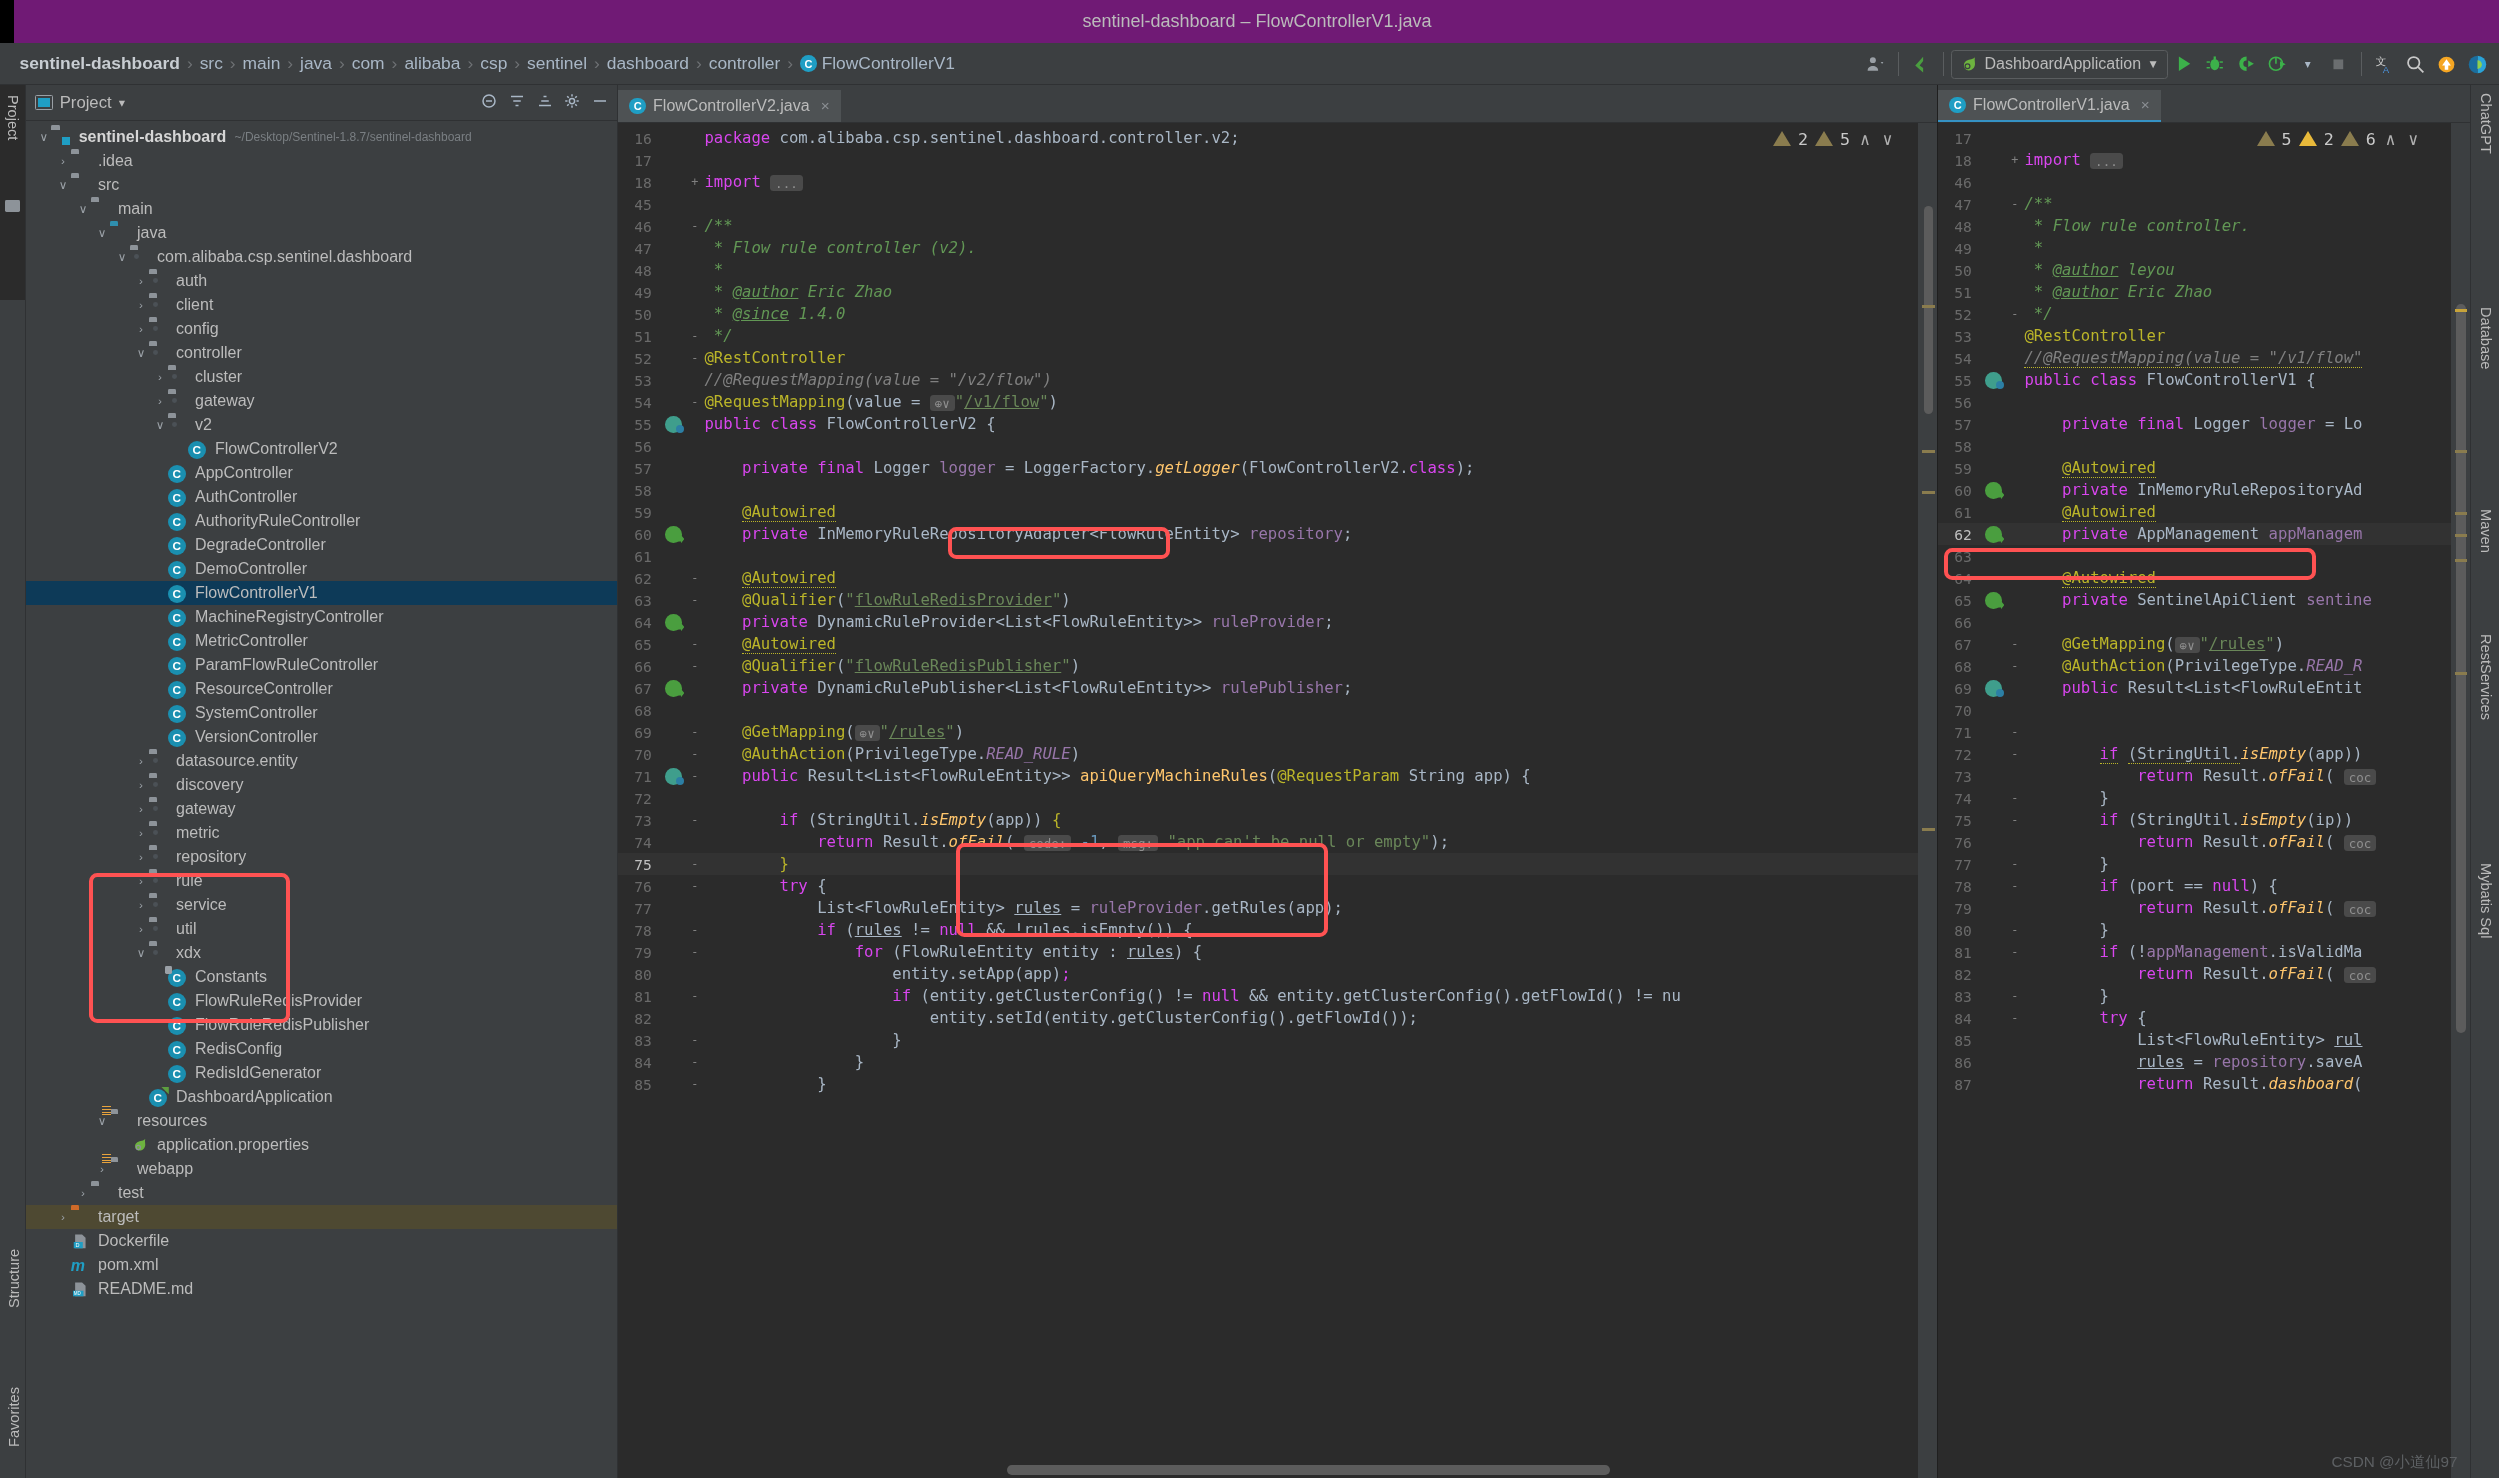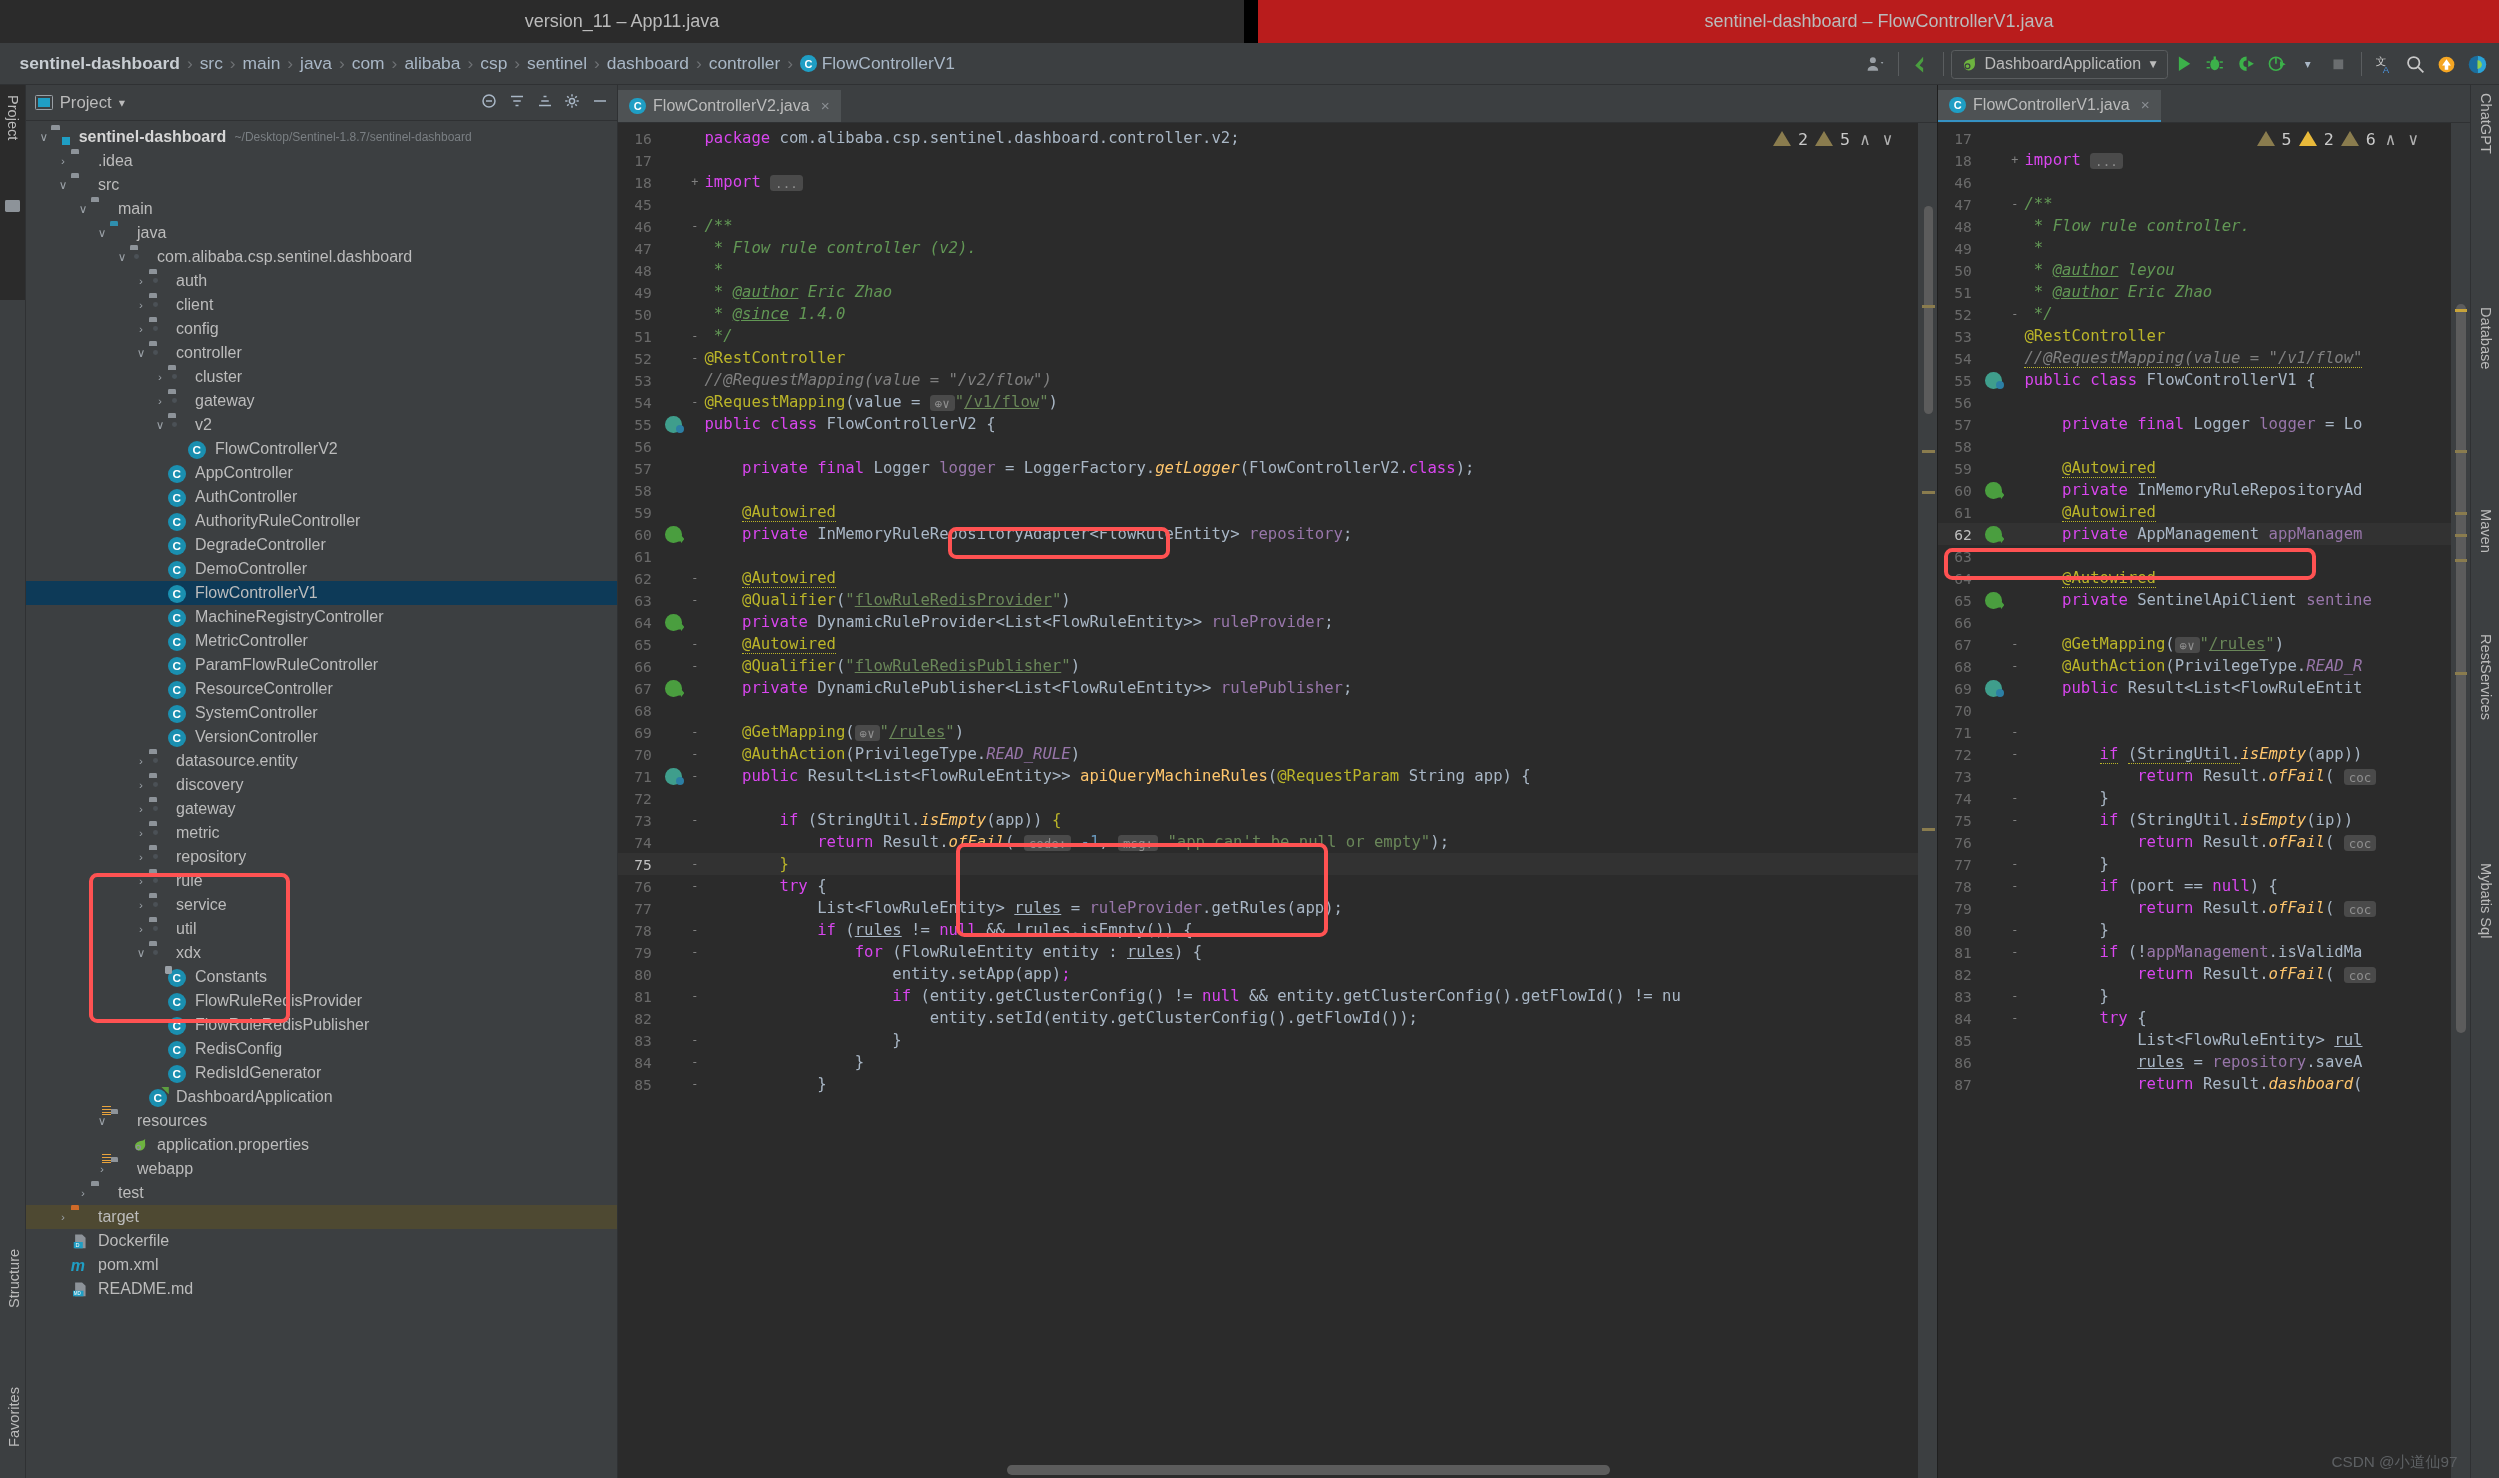--- a/index.html
+++ b/index.html
@@ -10,21 +10,21 @@
     overflow: hidden;
   }
   .app { position: relative; width: 2500px; height: 1478px; }
 
   
   .titlebar { display: flex; height: 43px; background: #000; }
   .tb-seg { height: 43px; display: flex; align-items: center; justify-content: center;
             color: #bbbbbb; font-size: 18px; }
   .tb-left  { width: 1244px; background: #2b2b2b; }
   .tb-mid   { width: 14px;   background: #000; }
-  .tb-right { flex: 1;       background: #b91c1c; }
+  .tb-right { flex: 1;       background: #701a75; }
 
   
   .navbar { height: 42px; background: #3c3f41; display: flex; align-items: center;
             border-bottom: 0.7px solid #2f3133; position: relative; }
   .crumbs { display: flex; align-items: center; padding-left: 15.3px; gap: 0; }
   .crumb { color: #a9b7c6; font-size: 17.4px; padding: 0 4.2px; }
   .crumb.first { font-weight: bold; color: #c8cdd2; }
   .crumb-sep { color: #6e7174; font-size: 17.4px; padding: 0 2.8px; }
   .crumb-ico { display: inline-flex; align-items: center; gap: 4.9px; }
   .cicon { width: 16.7px; height: 16.7px; border-radius: 50%; background: #1f9ec4;
@@ -170,21 +170,20 @@
              background:#5c5c5c; border-radius:4.9px; }
   .watermark { position: absolute; right: 12.5px; bottom: 5.6px; color: #5d6063;
                font-size: 15.3px; font-family: "Liberation Sans", sans-serif; }
 </style>
 </head>
 <body>
 
 <div class="app">
 
   <div class="titlebar">
-    <div class="tb-seg tb-left">version_11 – App11.java</div>
     <div class="tb-seg tb-mid"></div>
     <div class="tb-seg tb-right">sentinel-dashboard – FlowControllerV1.java</div>
   </div>
 
   <div class="navbar">
     <div class="crumbs">
       <span class="crumb first">sentinel-dashboard</span>
       <span class="crumb-sep">›</span>
       <span class="crumb">src</span>
       <span class="crumb-sep">›</span>

